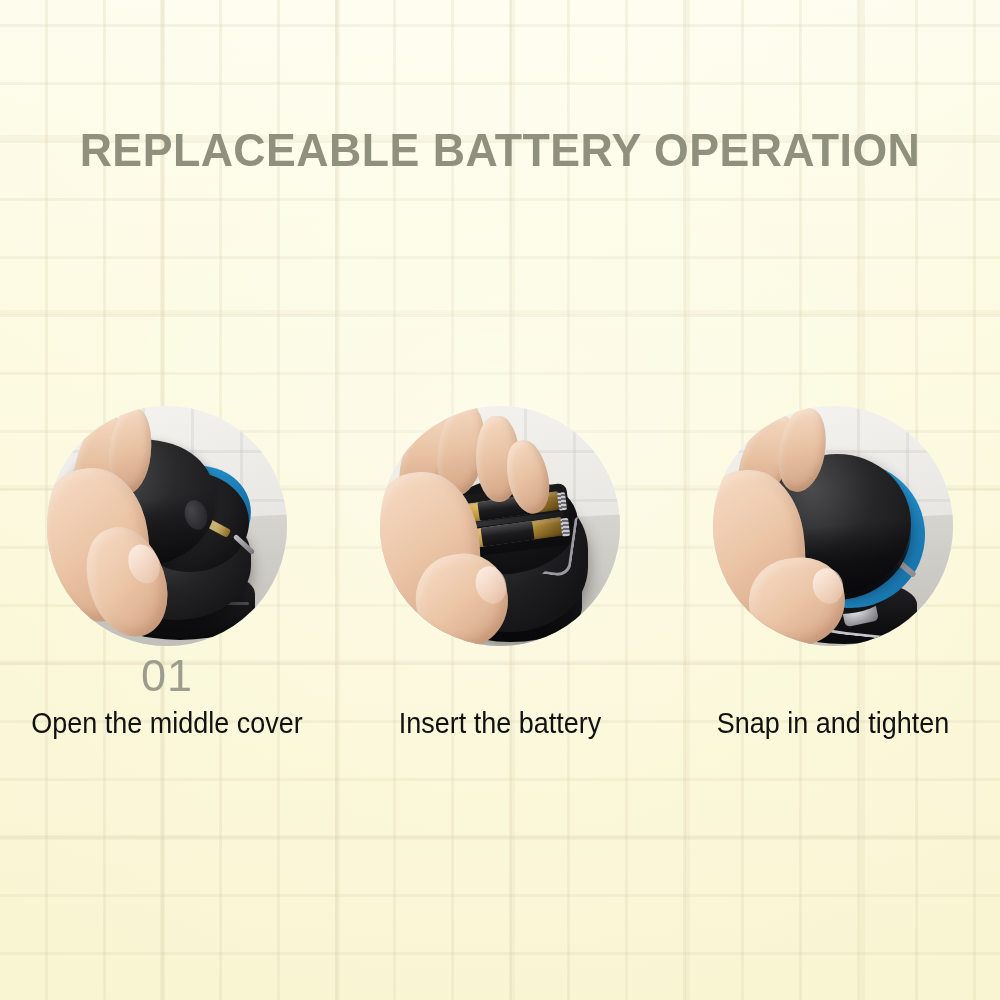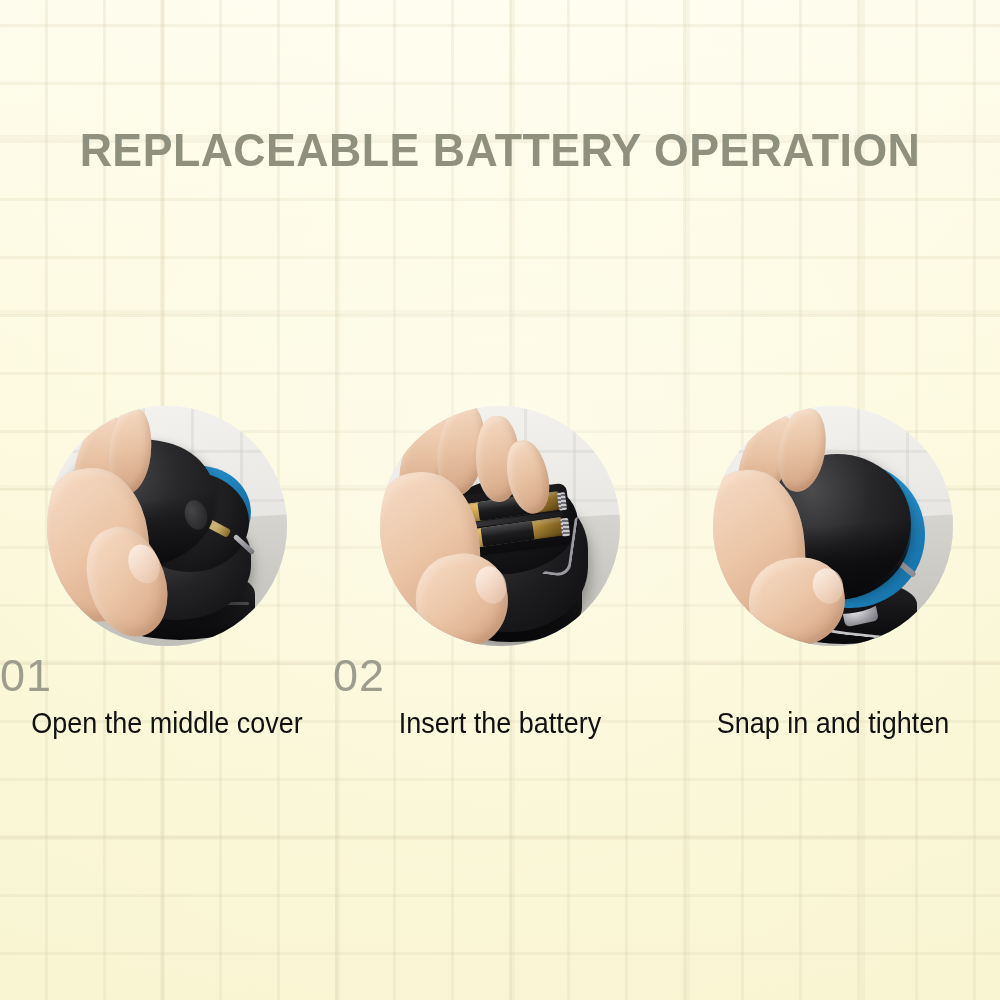--- a/index.html
+++ b/index.html
@@ -410,20 +410,21 @@
   .h3-f2    { left: 66px;  top: 2px;   width: 46px;  height: 84px;  transform: rotate(10deg); }
   .h3-thumb { left: 36px;  top: 152px; width: 96px;  height: 88px;  transform: rotate(-8deg); }
   .h3-nail  { left: 100px; top: 162px; width: 30px;  height: 36px;  transform: rotate(-16deg); }
 
   
   .step-number {
     position: absolute;
     top: 252px;
     left: 0;
     width: 100%;
+    text-align: center;
     font-family: "Liberation Sans", sans-serif;
     font-weight: 400;
     font-size: 45px;
     line-height: 48px;
     color: #9D9D8E;
     letter-spacing: 1px;
   }
   .step-caption {
     position: absolute;
     top: 305px;
@@ -518,21 +519,20 @@
             <div class="finger h2-f2"></div>
             <div class="finger h2-f3"></div>
             <div class="finger h2-f4"></div>
             <div class="palm h2-palm"></div>
             <div class="palm h2-thumb"></div>
             <div class="nail h2-nail"></div>
           </div>
         </div>
       </div>
 
-      <div class="step-number">02</div>
       <div class="step-caption">Insert the battery</div>
     </div>
 
     <div class="step step-3">
 
       <div class="photo">
         <div class="photo-inner">
           <div class="wall"></div>
           <div class="wall-tiles"></div>
           <div class="counter"></div>

